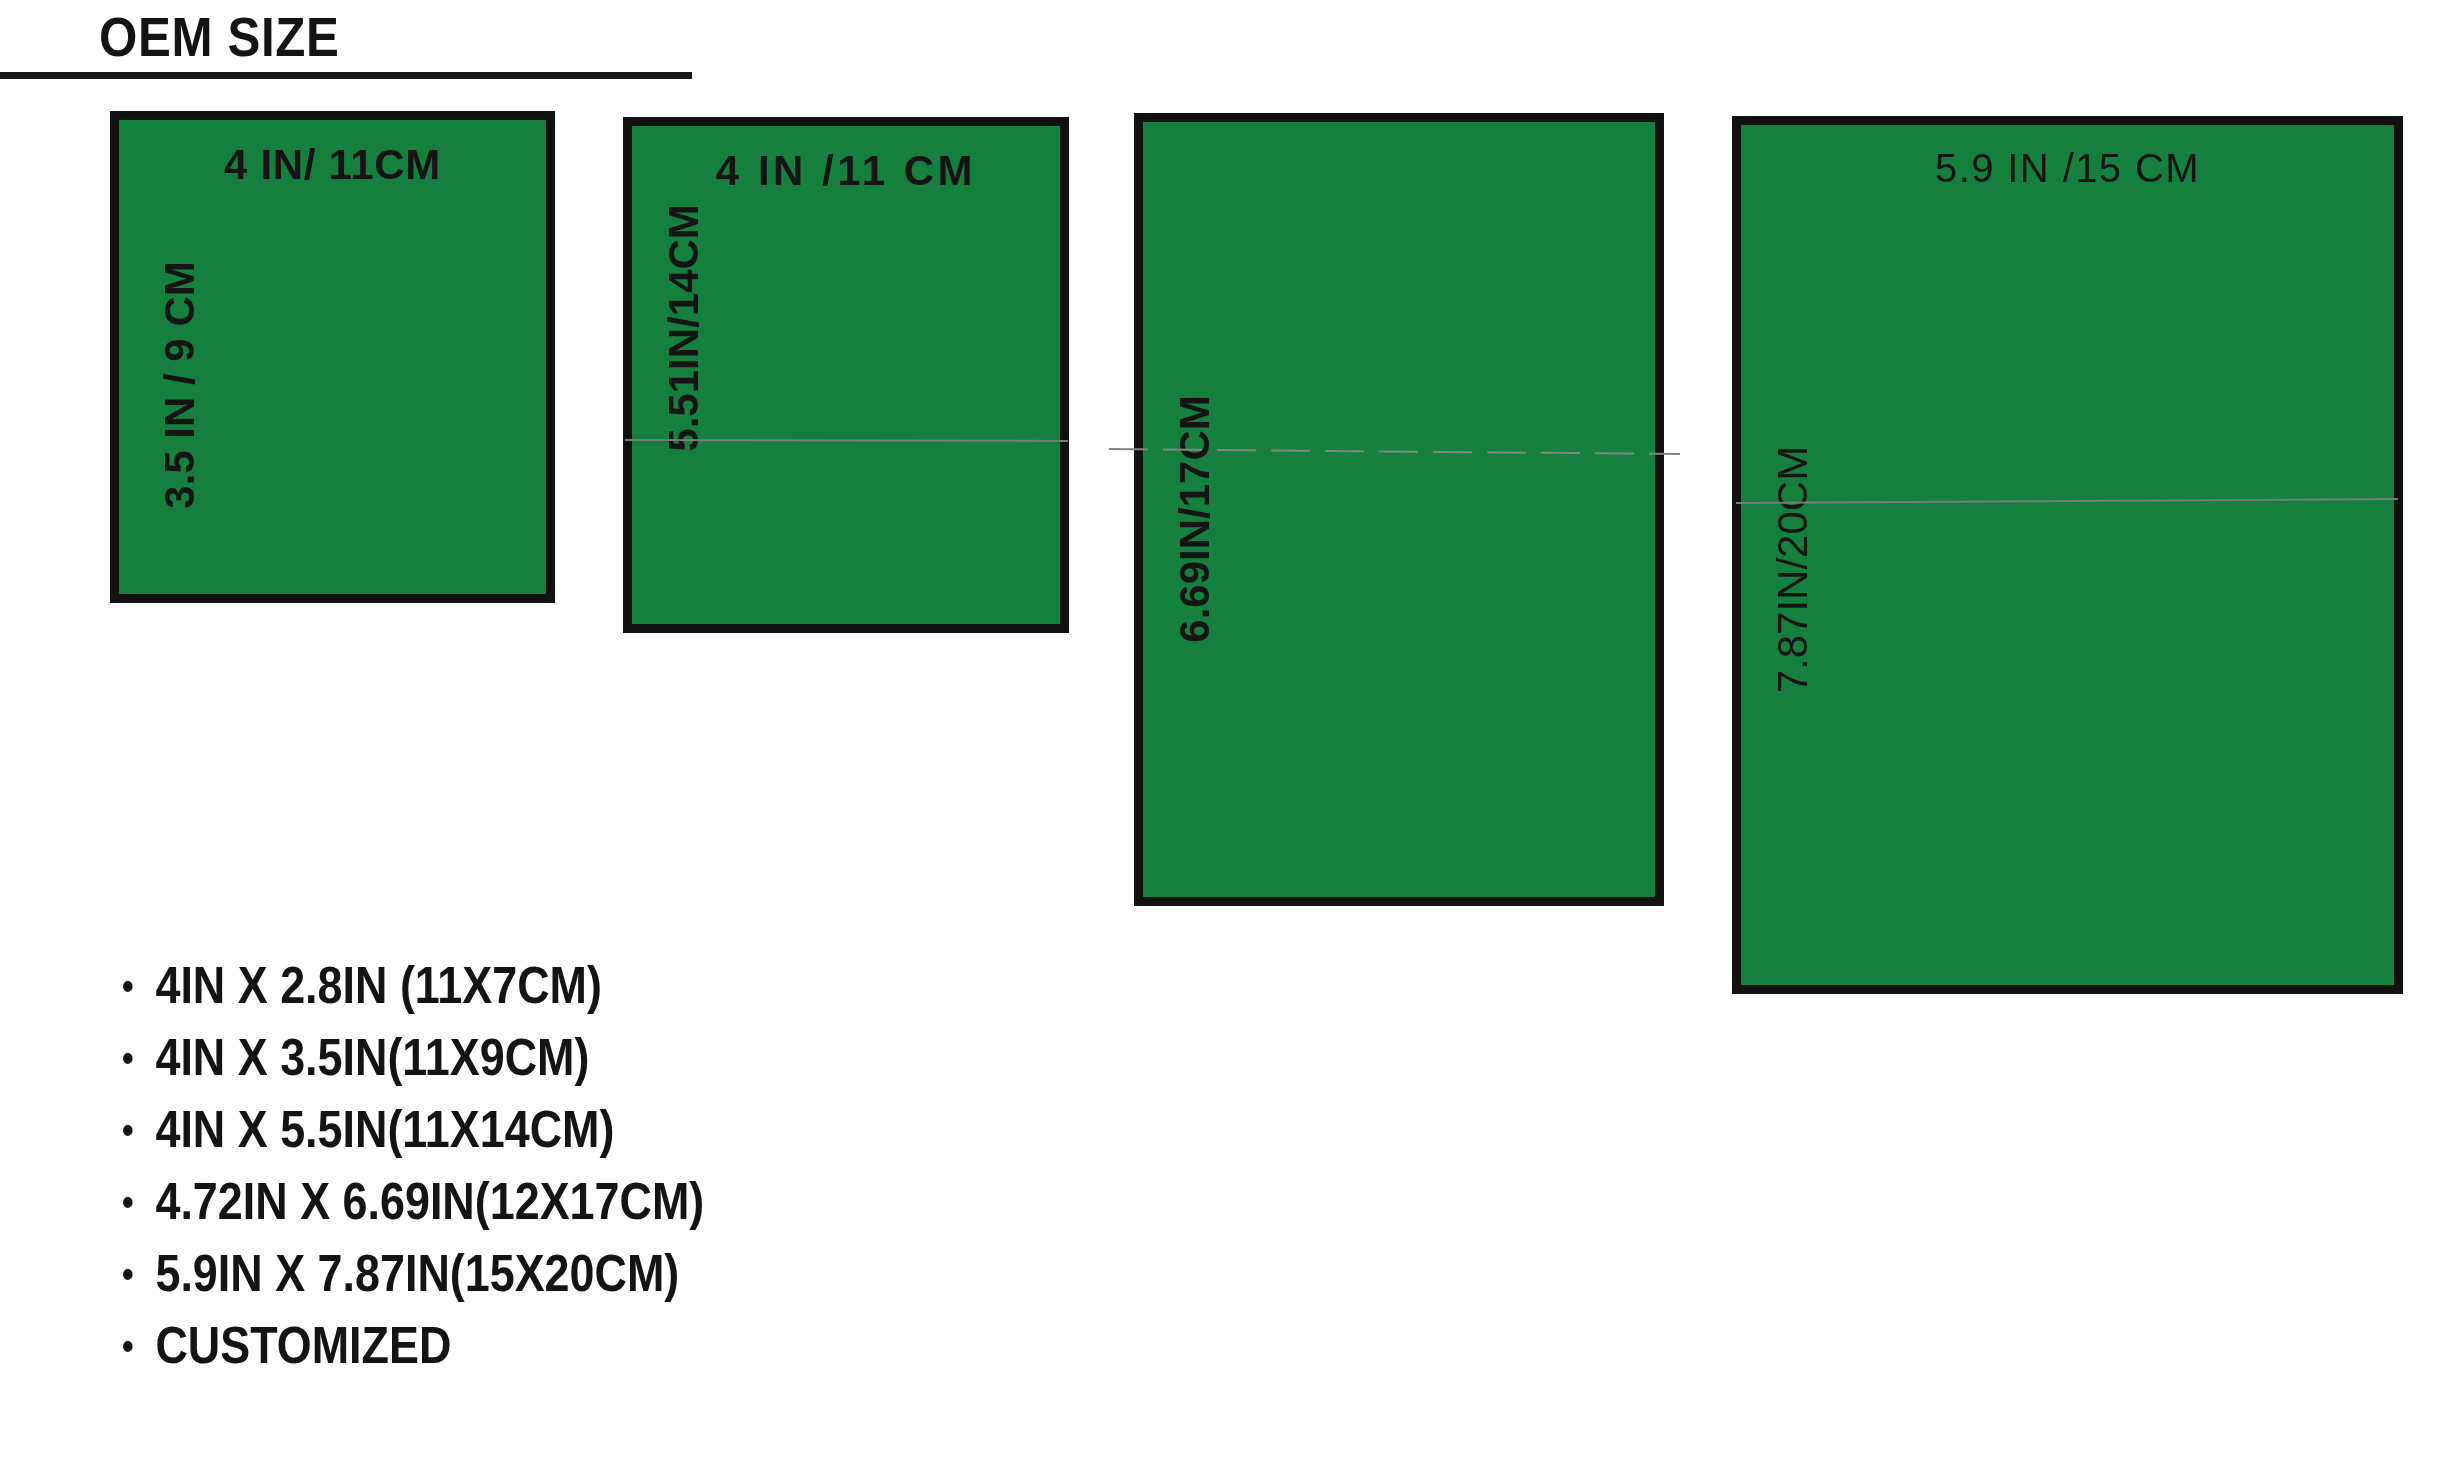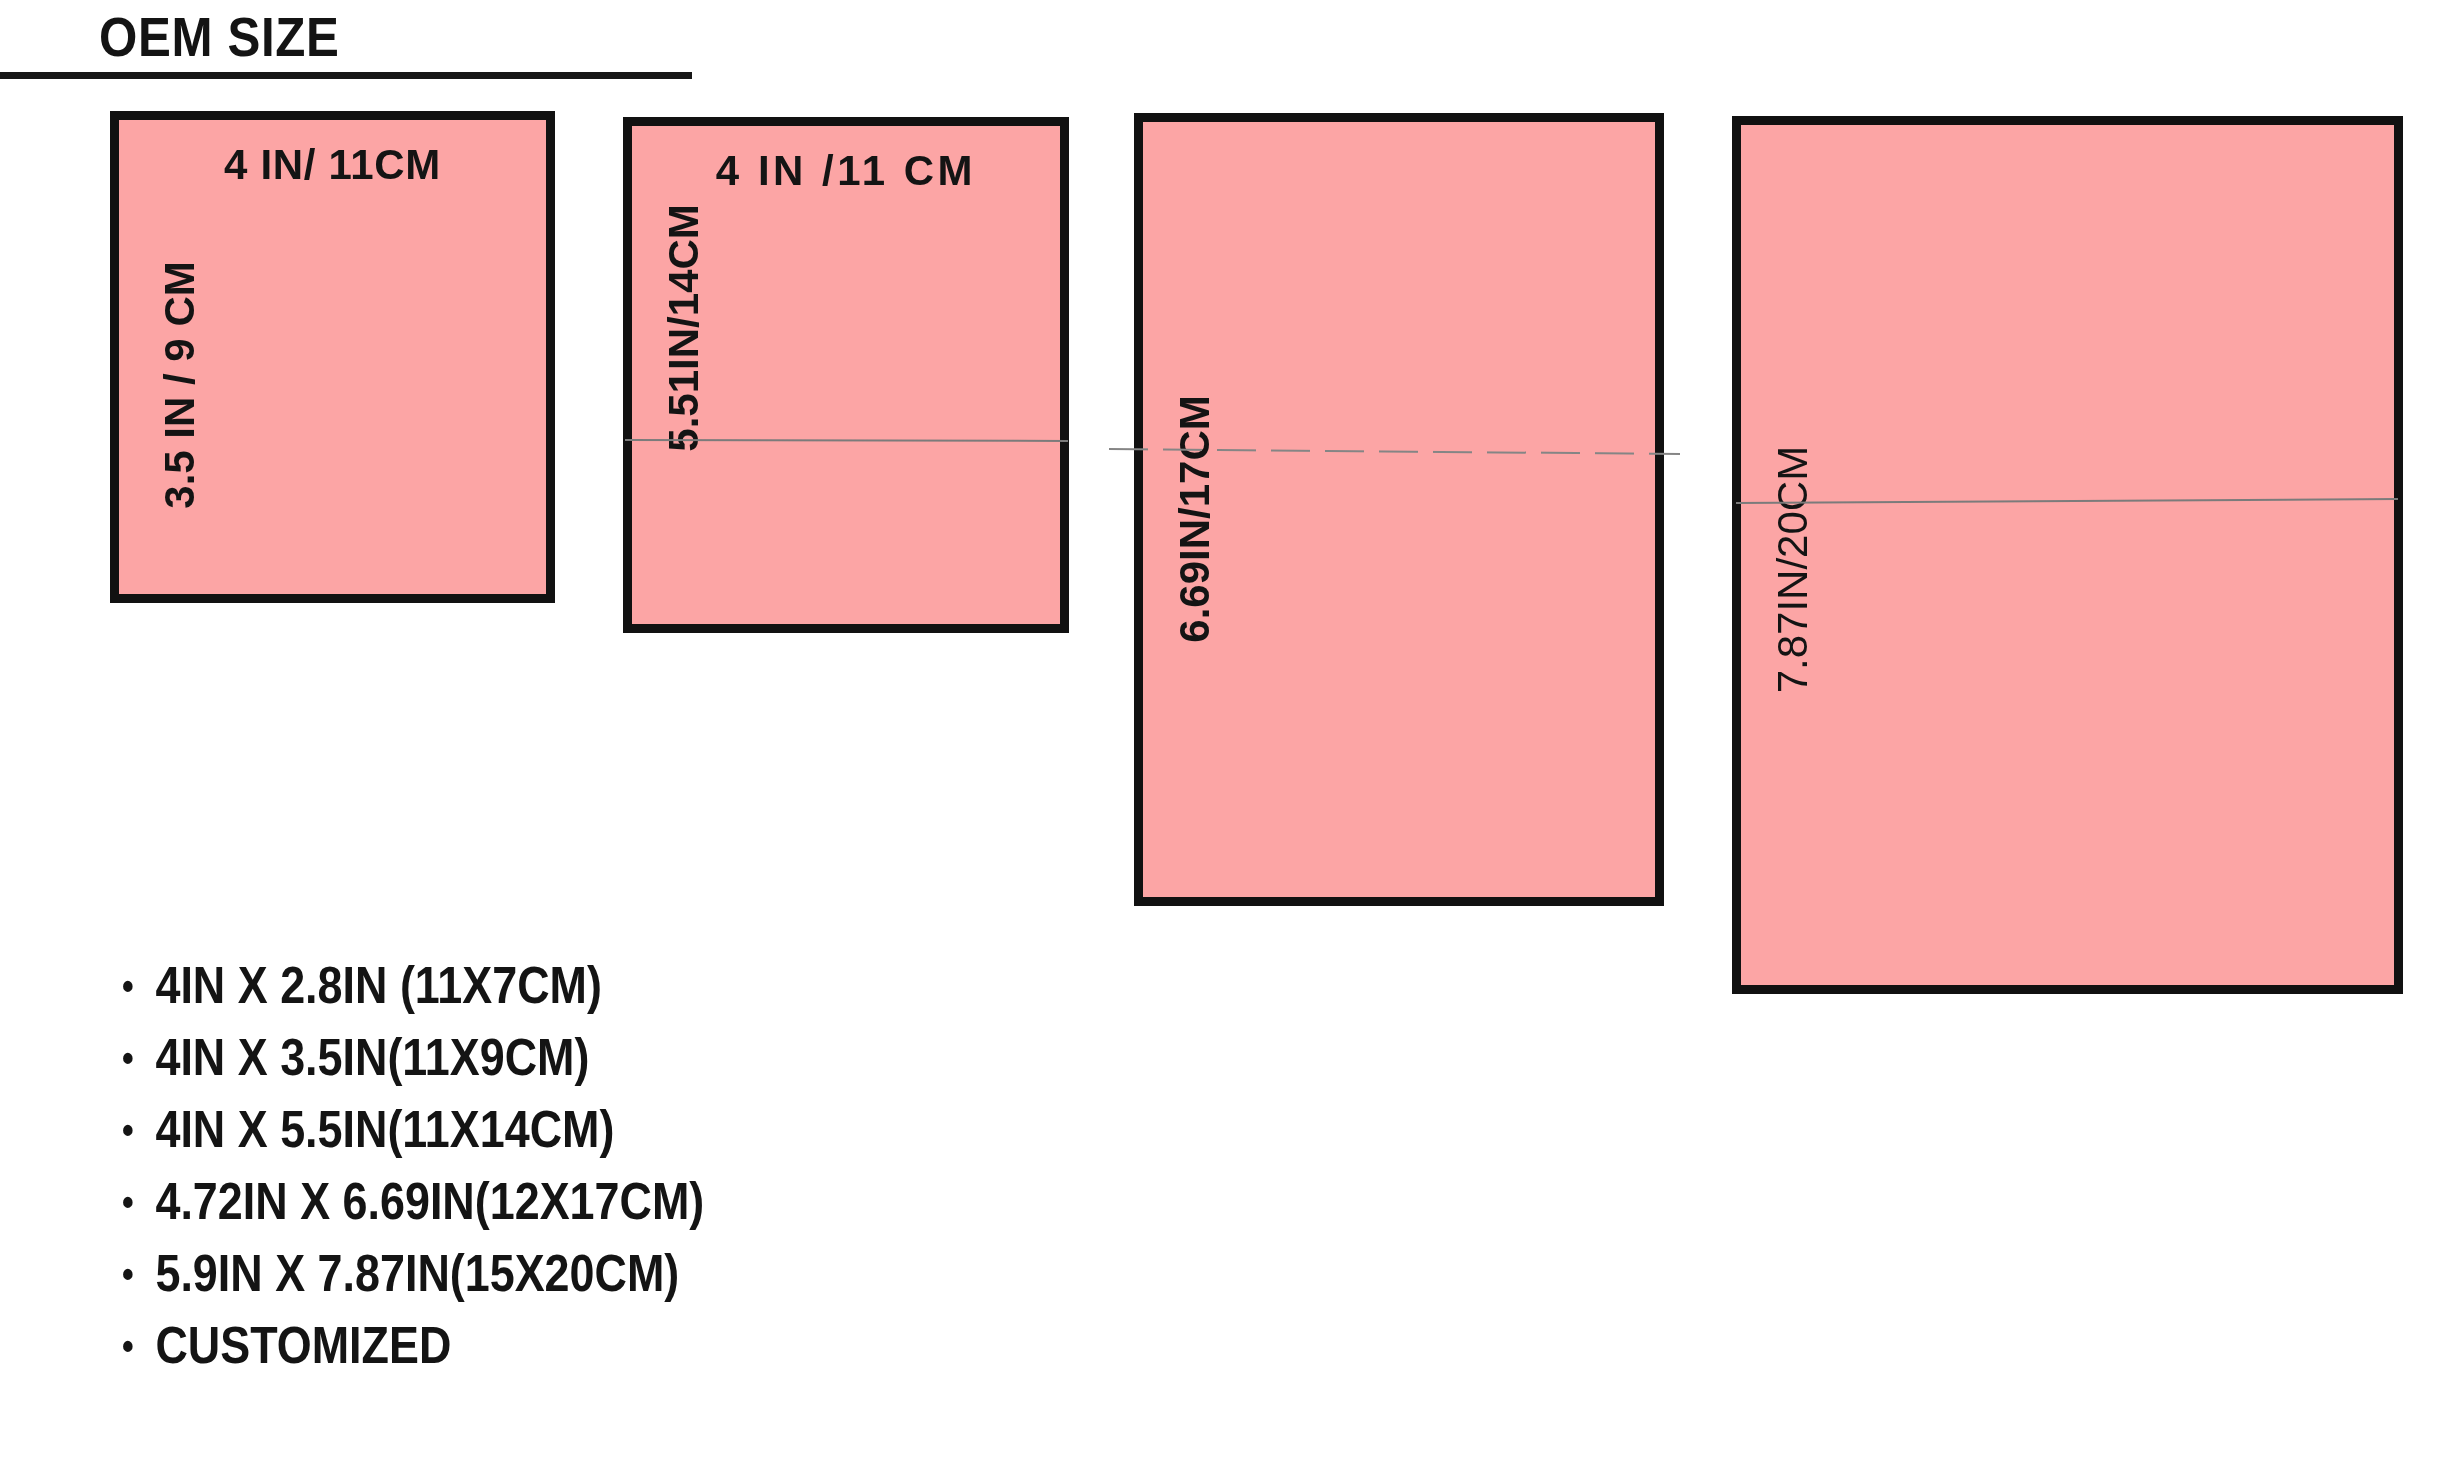--- a/index.html
+++ b/index.html
@@ -19,21 +19,21 @@
     white-space: nowrap;
   }
   .title-underline {
     position: absolute; left: 0; top: 72px;
     width: 692px; height: 7px; background: #161616;
   }
 
   
   .size-box {
     position: absolute; box-sizing: border-box;
-    border: 9px solid #111111; background: #fca5a5;
+    border: 9px solid #111111; background: #15803d;
   }
   .box-a { left: 110px;  top: 111px; width: 445px; height: 492px;  }
   .box-b { left: 623px;  top: 117px; width: 446px; height: 516px; }
   .box-c { left: 1134px; top: 113px; width: 530px; height: 793px; }
   .box-d { left: 1732px; top: 116px; width: 671px; height: 878px; }
 
   .top-label {
     position: absolute; left: 0; right: 0; top: 21px;
     text-align: center; font-size: 42px; white-space: nowrap;
   }
@@ -99,20 +99,21 @@
   </div>
 </div>
 
 <div class="size-box box-c">
   <div class="side-wrap">
     <div class="side-label">6.69IN/17CM</div>
   </div>
 </div>
 
 <div class="size-box box-d">
+  <div class="top-label">5.9 IN /15 CM</div>
   <div class="side-wrap">
     <div class="side-label">7.87IN/20CM</div>
   </div>
 </div>
 
 <div class="fold-line fold-solid fold-b"></div>
 <div class="fold-line fold-c"></div>
 <div class="fold-line fold-solid fold-d"></div>
 
 <div class="size-list">

